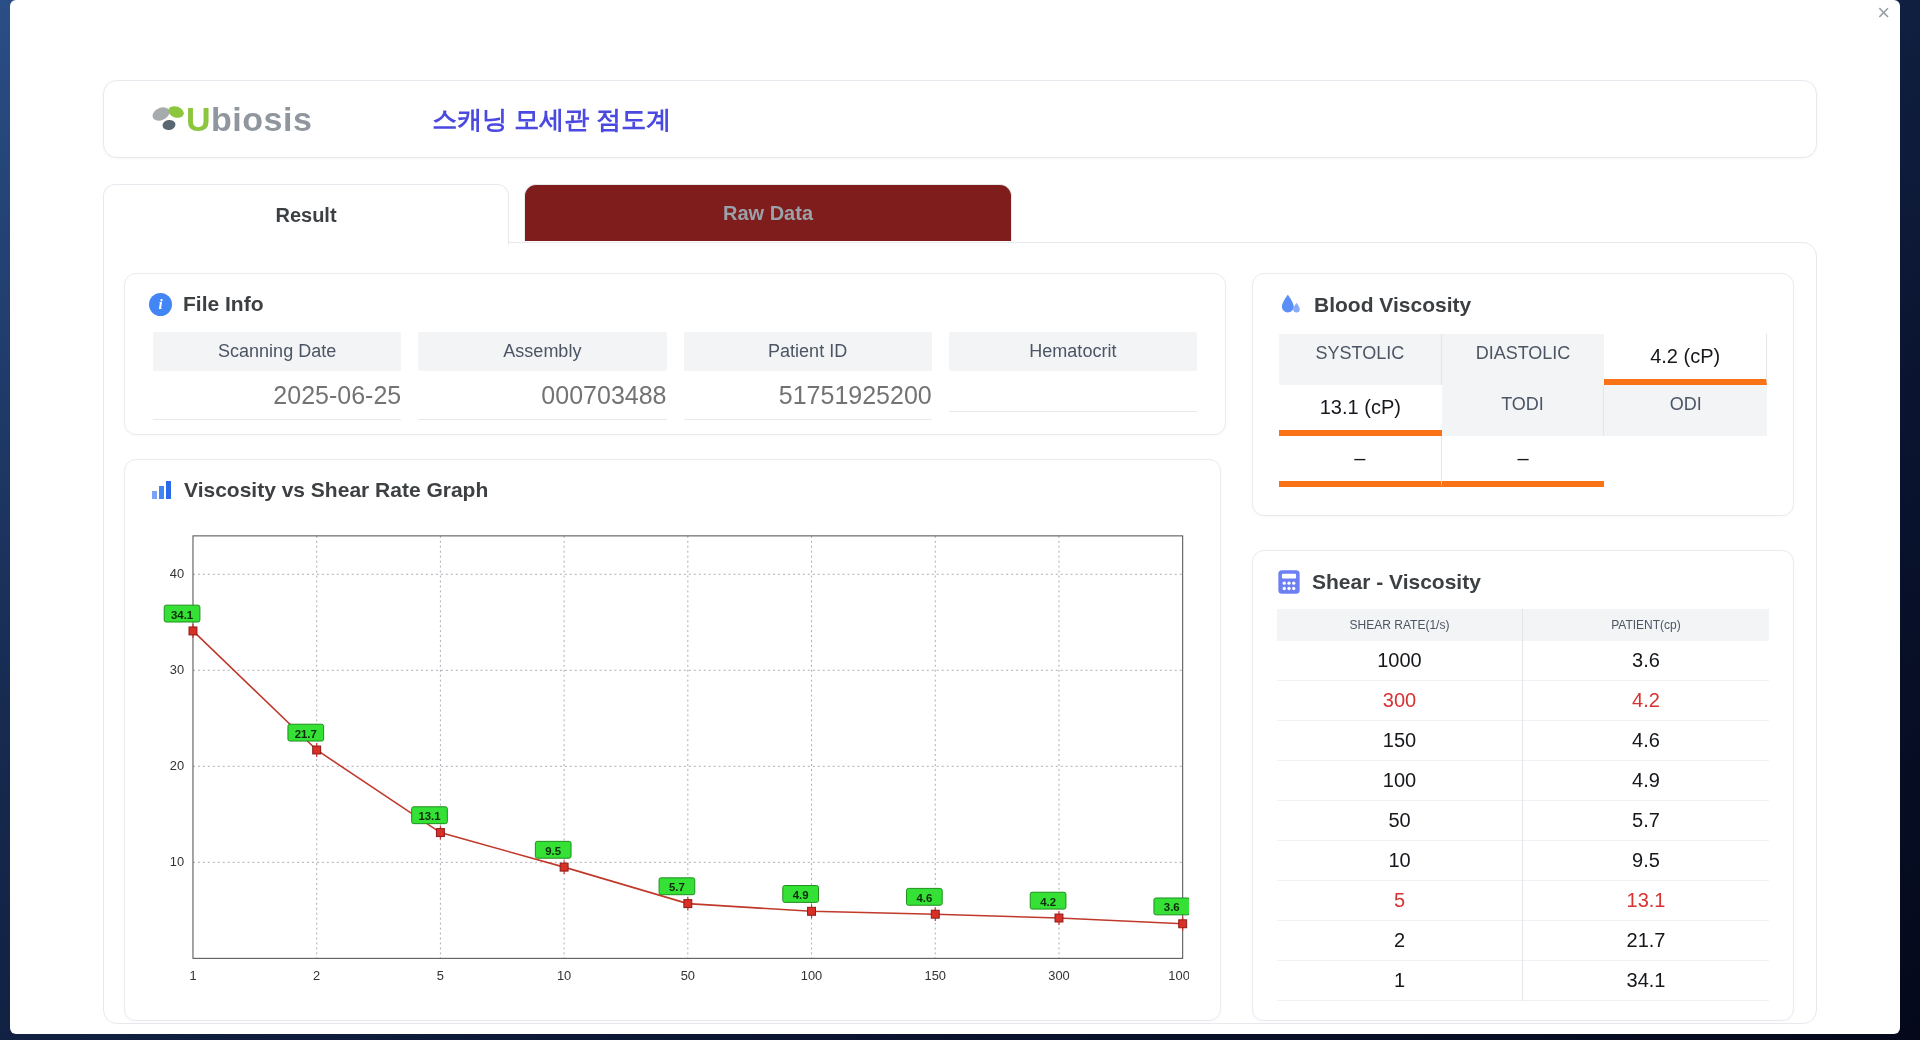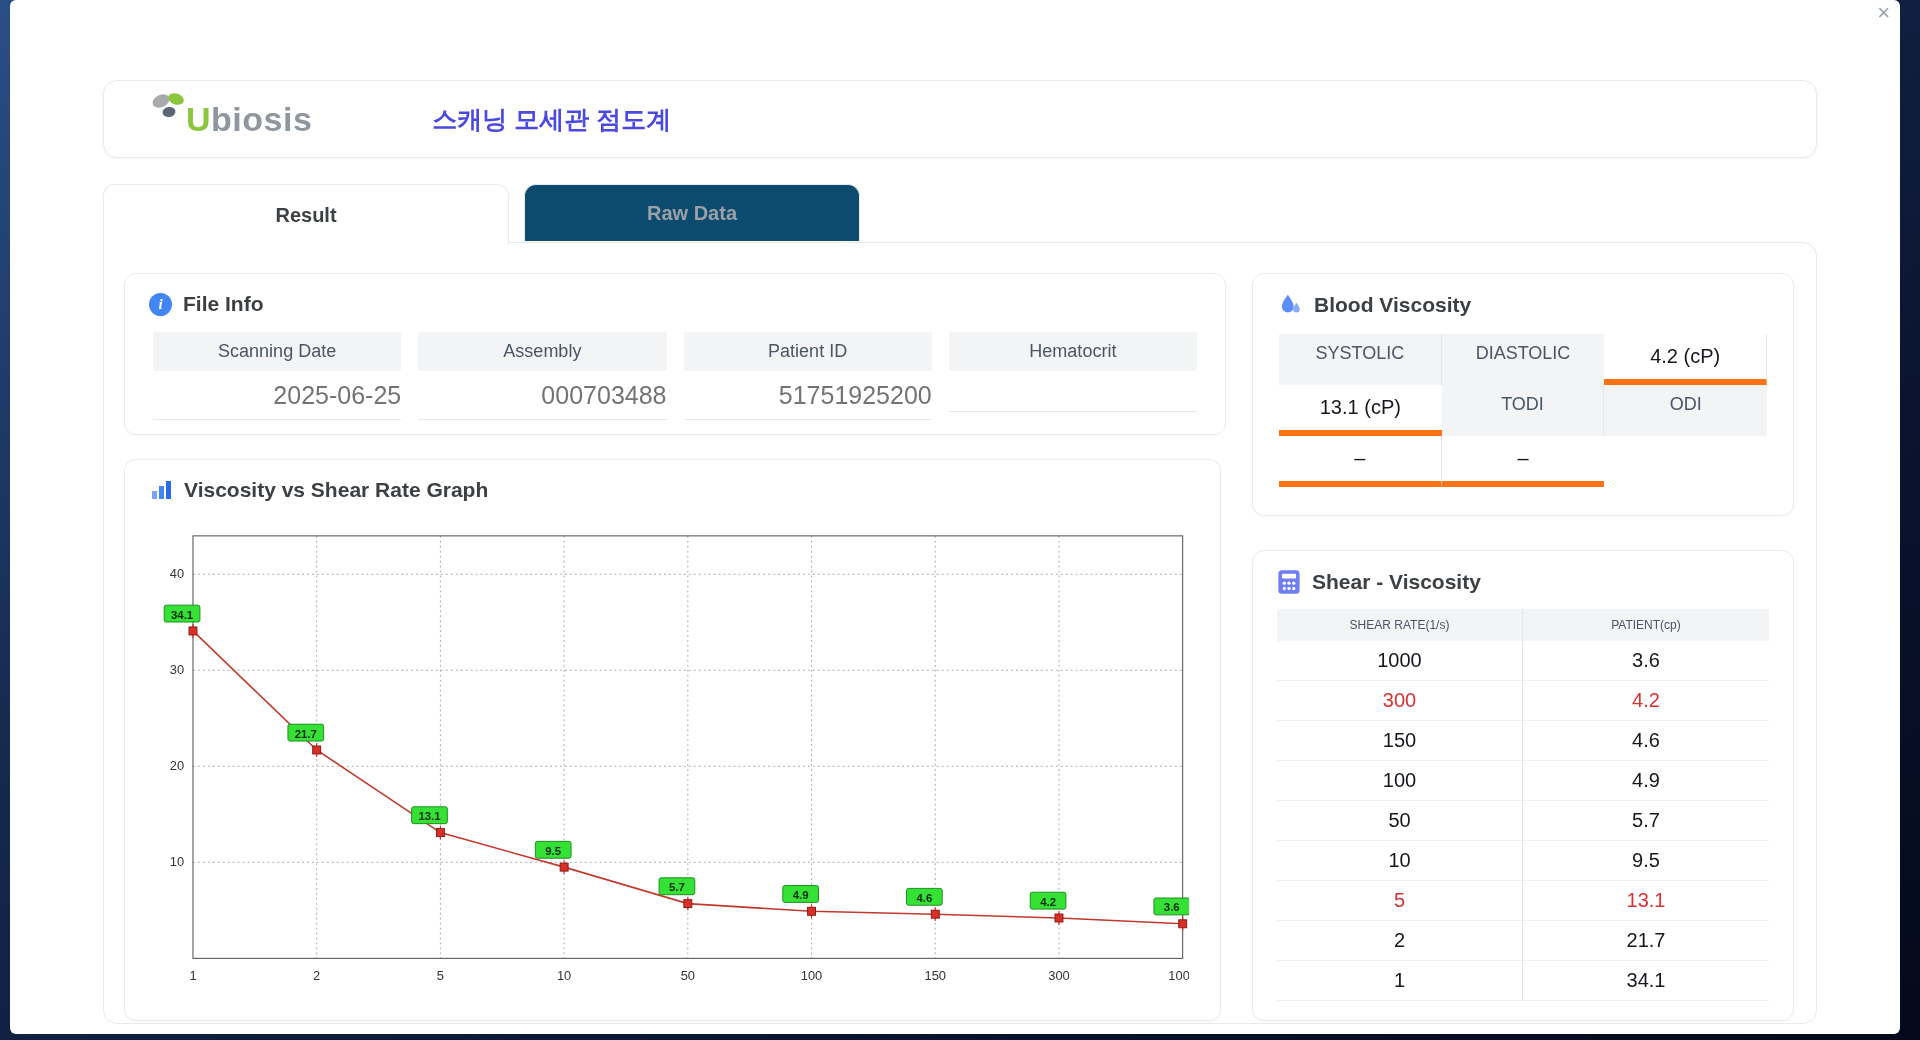--- a/index.html
+++ b/index.html
@@ -7,31 +7,31 @@
   body{
     font-family:"Liberation Sans",sans-serif;
     background:linear-gradient(150deg,#2a4e86 0%,#16294e 35%,#0a1430 70%,#04081a 100%);
     position:relative;
   }
   .window{position:absolute;left:10px;top:0;right:20px;bottom:6px;background:#ffffff;border-radius:6px}
   .close-btn{position:absolute;top:2px;right:10px;font-size:22px;color:#9aa0a6;cursor:pointer;line-height:1;z-index:10}
 
   
   .header-card{position:absolute;left:93px;top:80px;width:1714px;height:78px;border:1px solid #e7e9ee;border-radius:14px;display:flex;align-items:center;background:#fff;box-shadow:0 1px 3px rgba(16,24,40,.04)}
-  .logo{display:flex;align-items:flex-start;margin-left:44px}
+  .logo{display:flex;align-items:flex-end;margin-left:44px}
   .logo svg{margin-right:-4px;margin-top:-10px}
   .logo-text{font-size:34px;font-weight:600;letter-spacing:.5px}
   .logo-u{color:#8cc63e}
   .logo-rest{color:#8f969e}
   .app-title{margin-left:120px;font-size:25px;font-weight:700;color:#4a4ae0}
 
   
   .tab{position:absolute;top:184px;display:flex;align-items:center;justify-content:center;font-size:20px;font-weight:700;border-radius:12px 12px 0 0;cursor:pointer}
   .tab-active{left:93px;width:406px;height:61px;background:#fff;border:1px solid #e7e9ee;border-bottom:none;color:#3c4043;z-index:3}
-  .tab-inactive{left:514px;width:336px;height:57px;background:#0c4a6e;border:1px solid #e7e9ee;border-bottom:none;color:#9aa1a9;z-index:1}
+  .tab-inactive{left:514px;width:488px;height:57px;background:#7f1d1d;border:1px solid #e7e9ee;border-bottom:none;color:#9aa1a9;z-index:1}
 
   
   .container{position:absolute;left:93px;top:242px;width:1714px;height:782px;border:1px solid #e7e9ee;border-radius:0 14px 14px 14px;background:#fff;z-index:2}
 
   .card{position:absolute;border:1px solid #e9ebef;border-radius:12px;background:#fff;box-shadow:0 1px 3px rgba(16,24,40,.03)}
   .card-title{display:flex;align-items:center;gap:11px;font-size:21px;font-weight:700;color:#3c4043;margin:18px 0 0 24px}
 
   #file-info{left:20px;top:30px;width:1102px;height:162px}
   #graph-card{left:20px;top:216px;width:1097px;height:562px}
   #blood-card{left:1148px;top:30px;width:542px;height:243px}

